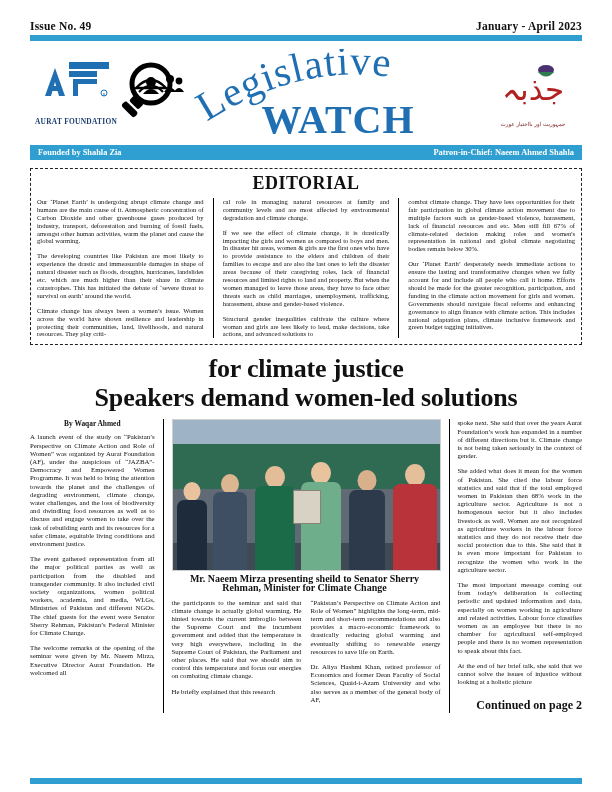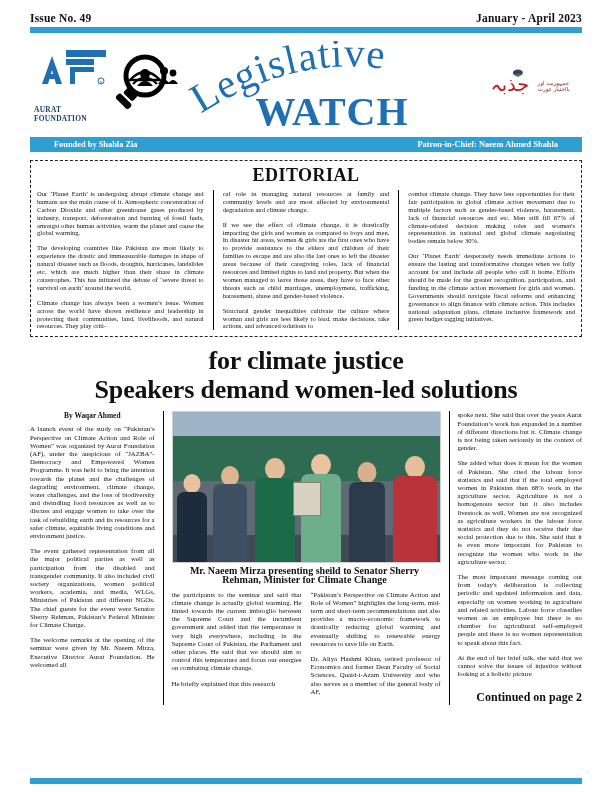--- a/index.html
+++ b/index.html
@@ -9,43 +9,43 @@
     font-family:"Liberation Serif", serif;
     color:#111;
     overflow:hidden;
   }
   .page{position:relative;width:612px;height:792px;box-sizing:border-box;padding:0 30px;}
 
   
   .issueline{
     display:flex;justify-content:space-between;align-items:flex-end;
     font-family:"Liberation Serif",serif;font-weight:bold;font-size:11.5px;
-    padding-top:12px;letter-spacing:.2px;
+    padding-top:20px;letter-spacing:.2px;
   }
   .rule-blue{height:6px;background:#2f9ed1;margin-top:3px;}
 
   
   .masthead{
     display:flex;align-items:center;justify-content:space-between;
     height:100px;padding:4px 4px 0 4px;box-sizing:border-box;
   }
   .af-logo{width:92px;display:flex;flex-direction:column;align-items:center;}
   .af-mark{display:block;}
   .af-name{font-family:"Liberation Serif",serif;font-weight:bold;font-size:7.4px;letter-spacing:.3px;color:#1b3e6f;margin-top:19px;}
   .mag{width:72px;display:flex;align-items:center;justify-content:center;}
   .title-wrap{flex:1;display:flex;flex-direction:column;align-items:center;justify-content:center;}
-  .urdu{width:96px;display:flex;align-items:center;justify-content:flex-end;}
+  .urdu{width:96px;display:flex;flex-direction:column;align-items:center;justify-content:flex-end;}
   .urdu-sub{font-family:"DejaVu Sans",sans-serif;font-size:5.6px;color:#7a1d1d;margin-top:1px;letter-spacing:.2px;}
 
   
   .founderbar{
     background:#2f9ed1;color:#ffffff;
     display:flex;justify-content:space-between;align-items:center;
     font-family:"Liberation Serif",serif;font-weight:bold;font-size:8.4px;
-    padding:3px 24px;box-sizing:border-box;height:15px;margin-top:4px;
+    padding:3px 8px;box-sizing:border-box;height:15px;margin-top:4px;
   }
 
   
   .editorial{
     border:1px dashed #222;
     margin-top:8px;padding:4px 6px 6px 6px;box-sizing:border-box;
   }
   .ed-title{
     text-align:center;font-family:"Liberation Serif",serif;font-weight:bold;
     font-size:18px;letter-spacing:.5px;line-height:1.05;margin:1px 0 5px 0;

